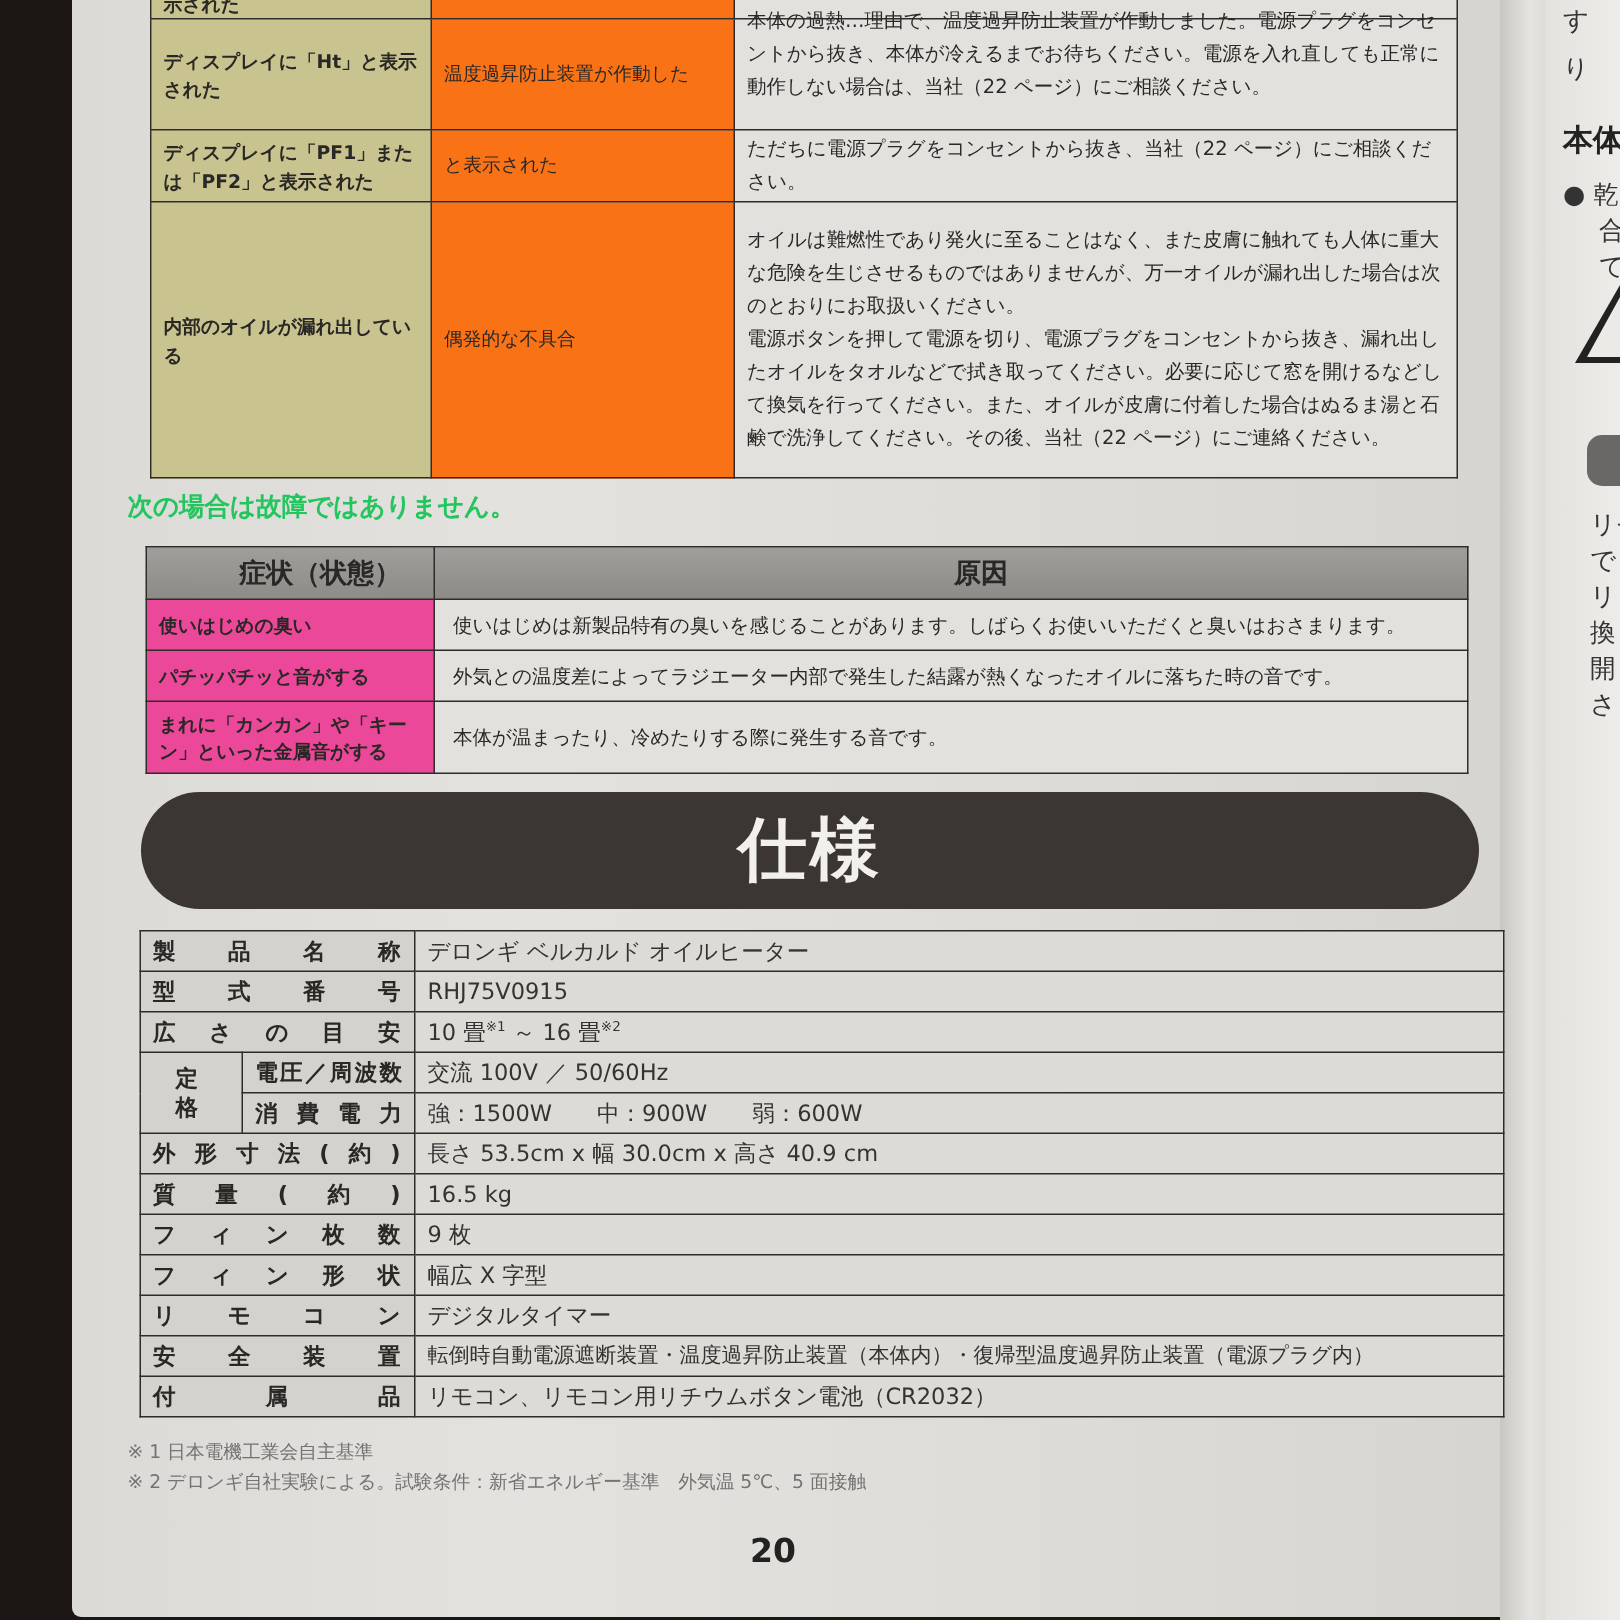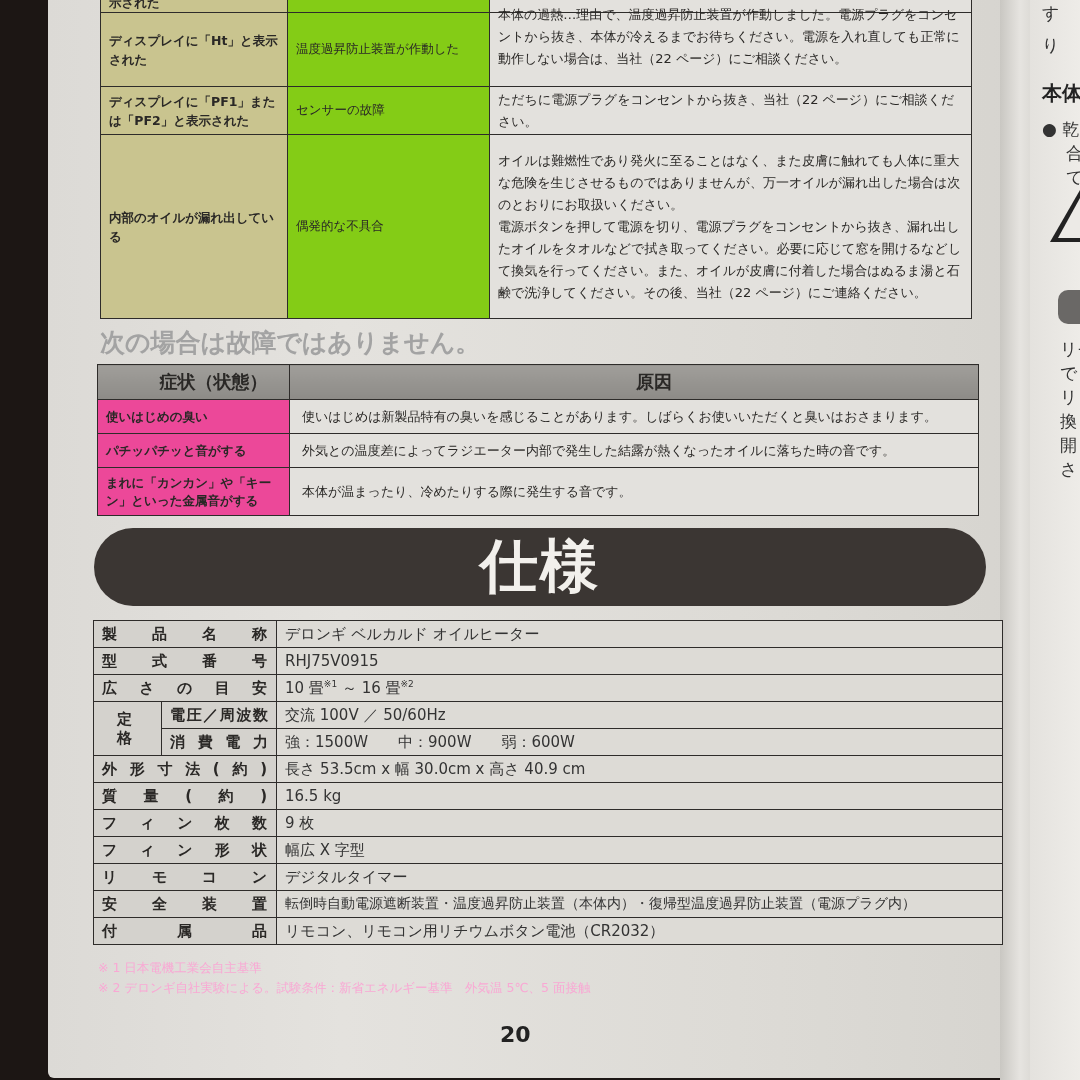--- a/index.html
+++ b/index.html
@@ -30,44 +30,44 @@
   .nextpage .tri::after { content:""; position:absolute; left:-22px; top:8px;
     border-left:22px solid transparent; border-right:22px solid transparent; border-bottom:40px solid #eceae6; }
   .nextpage .pill { position:absolute; left:28px; top:290px; width:60px; height:34px; background:#6a6866; border-radius:10px; }
 
   table { border-collapse:collapse; position:absolute; }
   td, th { border:1.5px solid #2e2c2a; padding:0 8px; vertical-align:middle; }
 
   
   .t1 { left:100px; top:-22px; width:872px; font-size:12.5px; }
   .t1 td.sym { background:#c9c48f; font-weight:bold; width:170px; line-height:19px; }
-  .t1 td.cause { background:#84cc16; width:185px; }
+  .t1 td.cause { background:#f97316; width:185px; }
   .t1 td.fix { background:#e3e1dd; line-height:22px; font-size:13px; }
   .t1 td.fix p { margin:0; }
   .t1 td.fix p + p { margin-top:0; }
 
-  .sectitle { position:absolute; left:100px; top:326px; font-size:25px; font-weight:bold; color:#a3a3a3; }
+  .sectitle { position:absolute; left:85px; top:326px; font-size:17px; font-weight:bold; color:#22c55e; }
 
   .t2 { left:97px; top:338px; width:882px; font-size:13px; }
   .t2 th { background:linear-gradient(#a09e9a,#8d8b87); font-size:18px; height:34px; color:#2a2826; font-weight:bold;padding-left:48px; }
   .t2 td.sym { background:#ec4899; font-weight:bold; width:175px; font-size:12.5px; line-height:18px; }
   .t2 td.cause { background:#e3e1dd; padding-left:12px; }
 
   .banner { position:absolute; left:94px; top:528px; width:892px; height:78px;
     background:#3b3633; border-radius:39px; display:flex; align-items:center; justify-content:center; }
-  .banner span { color:#f2f0ec; font-size:58px; font-weight:bold; letter-spacing:2px; }
+  .banner span { color:#f2f0ec; font-size:46px; font-weight:bold; letter-spacing:2px; }
 
   .t3 { left:93px; top:620px; width:910px; font-size:15px; }
   .t3 td { height:26px; }
   .t3 td.lab { background:#d4d2cd; font-weight:bold; width:166px; text-align:justify; text-align-last:justify; letter-spacing:1px; }
   .t3 td.sub { background:#d4d2cd; font-weight:bold; width:96px; text-align:justify; text-align-last:justify; }
   .t3 td.grp { background:#d4d2cd; font-weight:bold; width:50px; text-align:center; letter-spacing:6px; }
   .t3 td.val { background:#dddbd6; padding-left:8px; color:#333; }
   .t3 sup { font-size:9px; }
-  .notes { position:absolute; left:98px; top:958px; font-size:12.5px; line-height:20px; color:#f9a8d4; }
+  .notes { position:absolute; left:85px; top:958px; font-size:12.5px; line-height:20px; color:#737373; }
   .pagenum { position:absolute; left:500px; top:1022px; font-size:22px; font-weight:bold; color:#222; }
 </style>
 </head>
 <body>
 
 <div class="page"></div>
 <div class="fold"></div>
 <div class="nextpage">
   <span class="frag" style="left:12px;top:2px">す</span>
   <span class="frag" style="left:12px;top:34px">り</span>
@@ -94,21 +94,21 @@
   </tr>
   <tr style="height:74px">
     <td class="sym">ディスプレイに「Ht」と表示された</td>
     <td class="cause">温度過昇防止装置が作動した</td>
     <td class="fix">
           <p style="margin-top:-26px">本体の過熱…理由で、温度過昇防止装置が作動しました。電源プラグをコンセントから抜き、本体が冷えるまでお待ちください。電源を入れ直しても正常に動作しない場合は、当社（22 ページ）にご相談ください。</p>
         </td>
   </tr>
   <tr style="height:48px">
     <td class="sym">ディスプレイに「PF1」または「PF2」と表示された</td>
-    <td class="cause">センサーの故障</td>
+    <td class="cause">と表示された</td>
     <td class="fix">
           <p>ただちに電源プラグをコンセントから抜き、当社（22 ページ）にご相談ください。</p>
         </td>
   </tr>
   <tr style="height:184px">
     <td class="sym">内部のオイルが漏れ出している</td>
     <td class="cause">偶発的な不具合</td>
     <td class="fix">
       <p>オイルは難燃性であり発火に至ることはなく、また皮膚に触れても人体に重大な危険を生じさせるものではありませんが、万一オイルが漏れ出した場合は次のとおりにお取扱いください。</p>
       <p>電源ボタンを押して電源を切り、電源プラグをコンセントから抜き、漏れ出したオイルをタオルなどで拭き取ってください。必要に応じて窓を開けるなどして換気を行ってください。また、オイルが皮膚に付着した場合はぬるま湯と石鹸で洗浄してください。その後、当社（22 ページ）にご連絡ください。</p>

